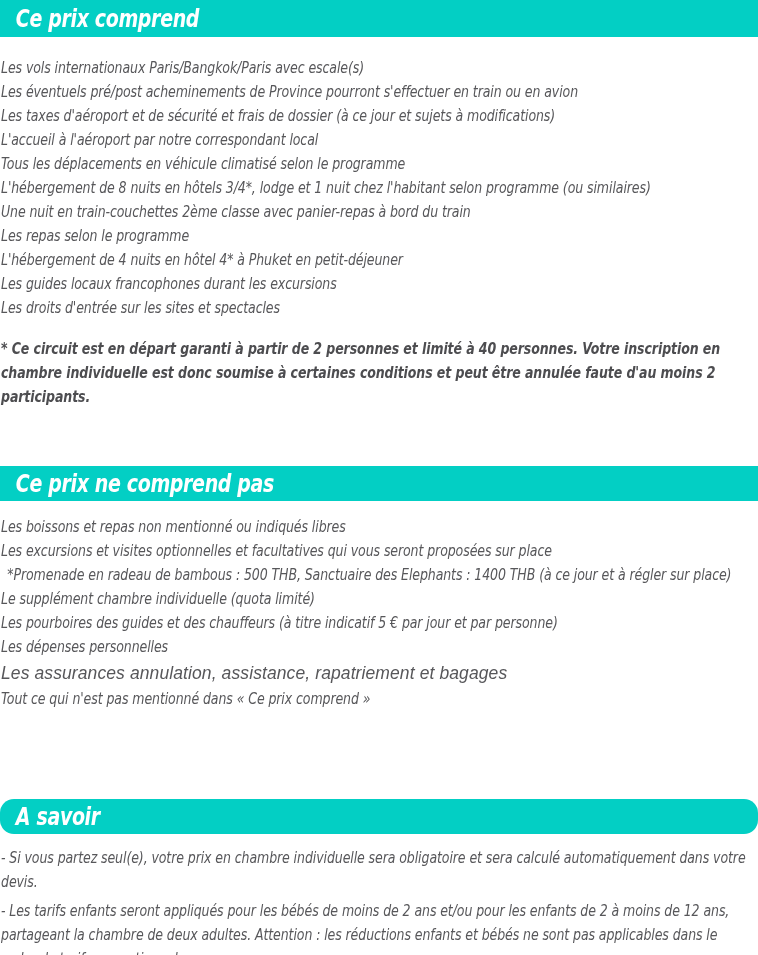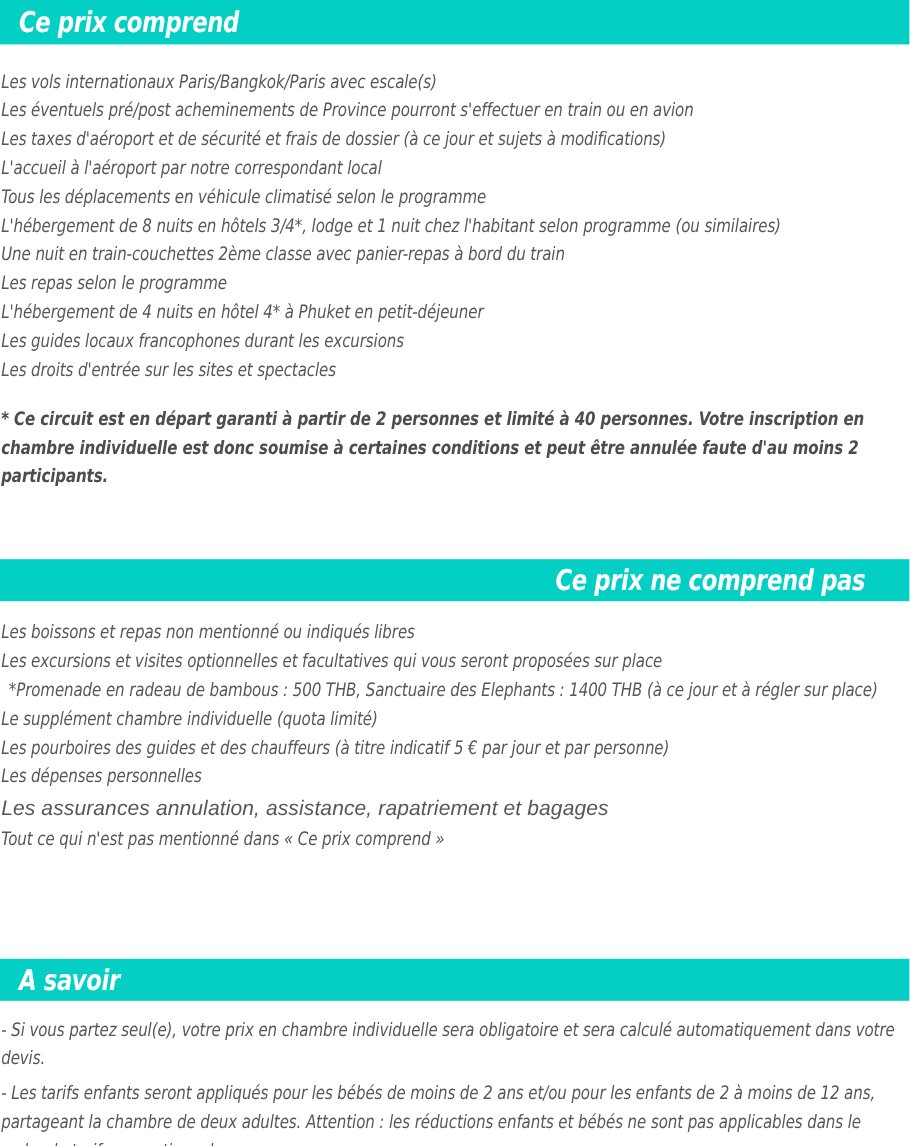--- a/index.html
+++ b/index.html
@@ -39,22 +39,22 @@
     font-size: 24px;
     line-height: 1;
     letter-spacing: -0.4px;
     padding-left: 18px;
     transform: scaleX(0.88);
     transform-origin: left center;
     white-space: nowrap;
   }
 
   #bar-1 { height: 37px; }
-  #bar-2 { height: 35px; justify-content: flex-end; }
-  #bar-3 { height: 35px; }
+  #bar-2 { height: 35px; }
+  #bar-3 { height: 35px; border-radius: 14px; }
 
   
   .section-body {
     padding: 0 4px 0 1px;
   }
 
   .line {
     font-family: "DejaVu Sans Condensed", "Liberation Sans Narrow", "Liberation Sans", sans-serif;
     font-style: italic;
     font-size: 15.5px;

